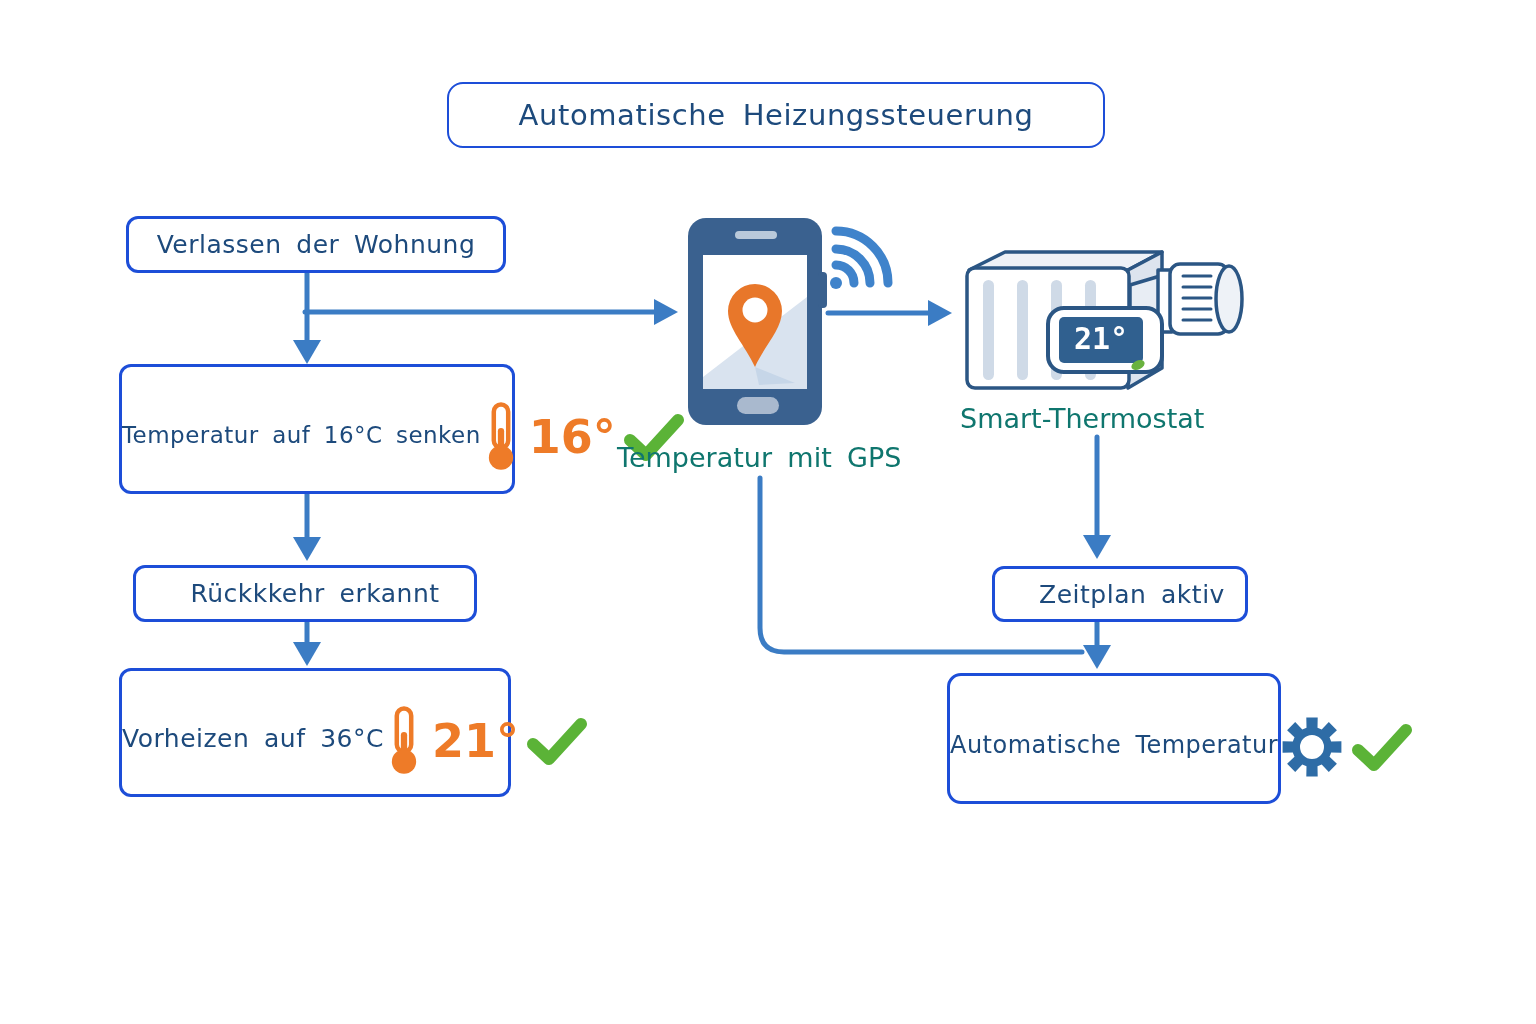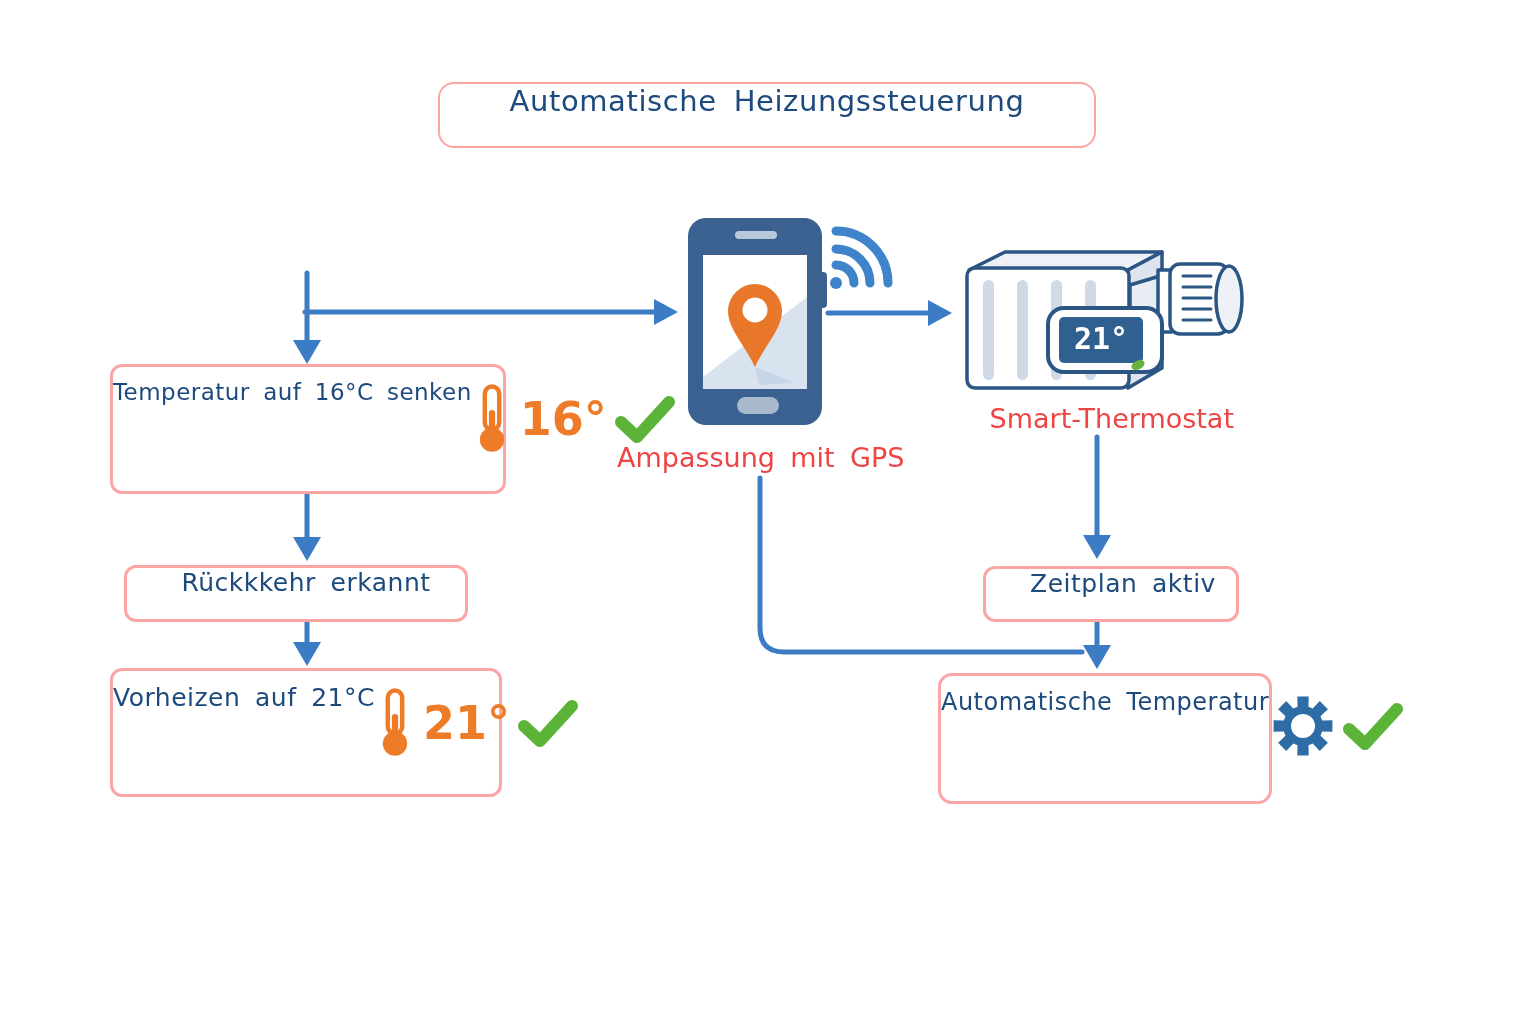--- a/index.html
+++ b/index.html
@@ -1,25 +1,25 @@
 <!DOCTYPE html>
 <html><head>
 <meta charset="utf-8">
 <style>
   html,body{margin:0;padding:0;background:#ffffff;}
   .canvas{position:relative;width:1536px;height:1024px;background:#ffffff;overflow:hidden;
           font-family:"DejaVu Sans",sans-serif;color:#1d4a7c;}
-  .node{position:absolute;border:3px solid #fca5a5;border-radius:12px;background:#ffffff;
-        display:flex;align-items:flex-start;justify-content:center;box-sizing:border-box;z-index:2;}
+  .node{position:absolute;border:3px solid #1d4ed8;border-radius:12px;background:#ffffff;
+        display:flex;align-items:center;justify-content:center;box-sizing:border-box;z-index:2;margin-left:9px;}
   .node .lbl{white-space:nowrap;word-spacing:0.25em;letter-spacing:0.02em;color:#1d4a7c;}
   .col{flex-direction:row;justify-content:flex-start;padding-top:12px;}
   .iconrow{display:flex;align-items:center;gap:8px;margin-top:4px;}
   .tempval{color:#ee7b28;font-size:46px;font-weight:bold;line-height:1;}
-  .caption{position:absolute;text-align:right;font-size:27px;word-spacing:0.25em;
-           color:#ef4444;z-index:2;white-space:nowrap;}
+  .caption{position:absolute;text-align:left;font-size:27px;word-spacing:0.25em;
+           color:#0f766e;z-index:2;white-space:nowrap;}
   svg{display:block;}
   .overlay{position:absolute;left:0;top:0;z-index:1;pointer-events:none;}
   
   .phone{position:absolute;left:688px;top:218px;width:134px;height:207px;z-index:2;}
   .phone-body{position:absolute;left:0;top:0;width:134px;height:207px;background:#3a618f;border-radius:18px;}
   .phone-sidebtn{position:absolute;left:130px;top:54px;width:9px;height:36px;background:#3a618f;border-radius:4px;}
   .phone-screen{position:absolute;left:15px;top:37px;width:104px;height:134px;background:#ffffff;overflow:hidden;}
   .phone-speaker{position:absolute;left:47px;top:13px;width:42px;height:8px;background:#b9c9da;border-radius:4px;}
   .phone-home{position:absolute;left:49px;top:179px;width:42px;height:17px;background:#a9b9ce;border-radius:9px;}
 </style>
@@ -47,20 +47,23 @@
       <polygon points="952,313 928,300 928,326"></polygon>
       <polygon points="1097,559 1083,535 1111,535"></polygon>
       <polygon points="1097,669 1083,645 1111,645"></polygon>
     </g>
   </svg>
 
   <div class="node" style="left:438px;top:82px;width:658px;height:66px;border-radius:16px;border-width:2.5px;">
     <span class="lbl" style="font-size:29px;">Automatische Heizungssteuerung</span>
   </div>
 
+  <div class="node" style="left:117px;top:216px;width:380px;height:57px;">
+    <span class="lbl" style="font-size:25px;">Verlassen der Wohnung</span>
+  </div>
 
   <div class="node col" style="left:110px;top:364px;width:396px;height:130px;">
     <span class="lbl" style="font-size:23px;">Temperatur auf 16°C senken</span>
     <div class="iconrow">
       <svg width="40" height="72" viewBox="0 0 40 80">
         <rect x="12" y="4" width="16" height="48" rx="8" fill="#ffffff" stroke="#ee7b28" stroke-width="5"></rect>
         <rect x="16.5" y="30" width="7" height="24" rx="3.5" fill="#ee7b28"></rect>
         <circle cx="20" cy="63" r="13.5" fill="#ee7b28"></circle>
       </svg>
       <span class="tempval">16°</span>
@@ -68,21 +71,21 @@
         <path d="M6,27 L22,42 L54,7" fill="none" stroke="#5bb337" stroke-width="12" stroke-linecap="round" stroke-linejoin="round"></path>
       </svg>
     </div>
   </div>
 
   <div class="node" style="left:124px;top:565px;width:344px;height:57px;padding-left:20px;">
     <span class="lbl" style="font-size:25px;">Rückkkehr erkannt</span>
   </div>
 
   <div class="node col" style="left:110px;top:668px;width:392px;height:129px;">
-    <span class="lbl" style="font-size:25px;">Vorheizen auf 21°C</span>
+    <span class="lbl" style="font-size:25px;">Vorheizen auf 36°C</span>
     <div class="iconrow">
       <svg width="40" height="72" viewBox="0 0 40 80">
         <rect x="12" y="4" width="16" height="48" rx="8" fill="#ffffff" stroke="#ee7b28" stroke-width="5"></rect>
         <rect x="16.5" y="30" width="7" height="24" rx="3.5" fill="#ee7b28"></rect>
         <circle cx="20" cy="63" r="13.5" fill="#ee7b28"></circle>
       </svg>
       <span class="tempval">21°</span>
       <svg width="60" height="48" viewBox="0 0 60 48">
         <path d="M6,27 L22,42 L54,7" fill="none" stroke="#5bb337" stroke-width="12" stroke-linecap="round" stroke-linejoin="round"></path>
       </svg>
@@ -106,21 +109,21 @@
 
   <svg class="overlay" style="left:810px;top:210px;z-index:2;" width="110" height="100" viewBox="810 210 110 100">
     <g stroke="#3f83cb" stroke-width="9" fill="none" stroke-linecap="round">
       <path d="M836,265 A18,18 0 0 1 854,283"></path>
       <path d="M836,249 A34,34 0 0 1 870,283"></path>
       <path d="M836,231 A52,52 0 0 1 888,283"></path>
     </g>
     <circle cx="836" cy="283" r="6" fill="#3f83cb"></circle>
   </svg>
 
-  <div class="caption" style="left:617px;top:442px;width:270px;">Ampassung mit GPS</div>
+  <div class="caption" style="left:617px;top:442px;width:270px;">Temperatur mit GPS</div>
 
   <svg class="overlay" style="left:955px;top:240px;z-index:2;" width="300" height="170" viewBox="0 0 300 170">
     <g stroke="#2b5684" stroke-width="3.5" stroke-linejoin="round">
       <polygon points="14,30 50,12 207,12 173,30" fill="#edf1f7"></polygon>
       <polygon points="173,30 207,12 207,128 173,148" fill="#dde4ee"></polygon>
       <rect x="12" y="28" width="162" height="120" rx="8" fill="#ffffff"></rect>
     </g>
     <g fill="#cfdae7">
       <rect x="28" y="40" width="11" height="100" rx="5.5"></rect>
       <rect x="62" y="40" width="11" height="100" rx="5.5"></rect>

